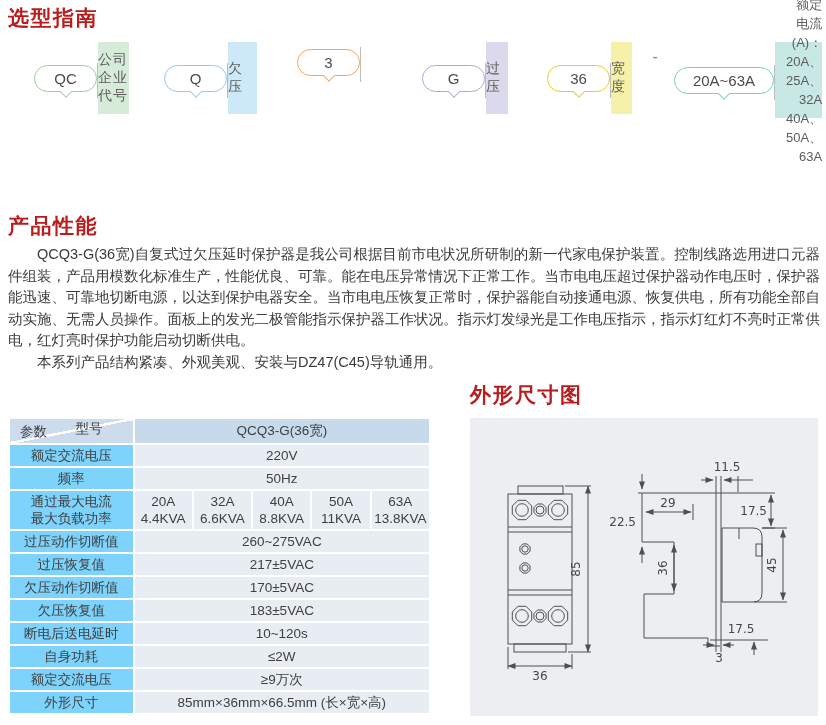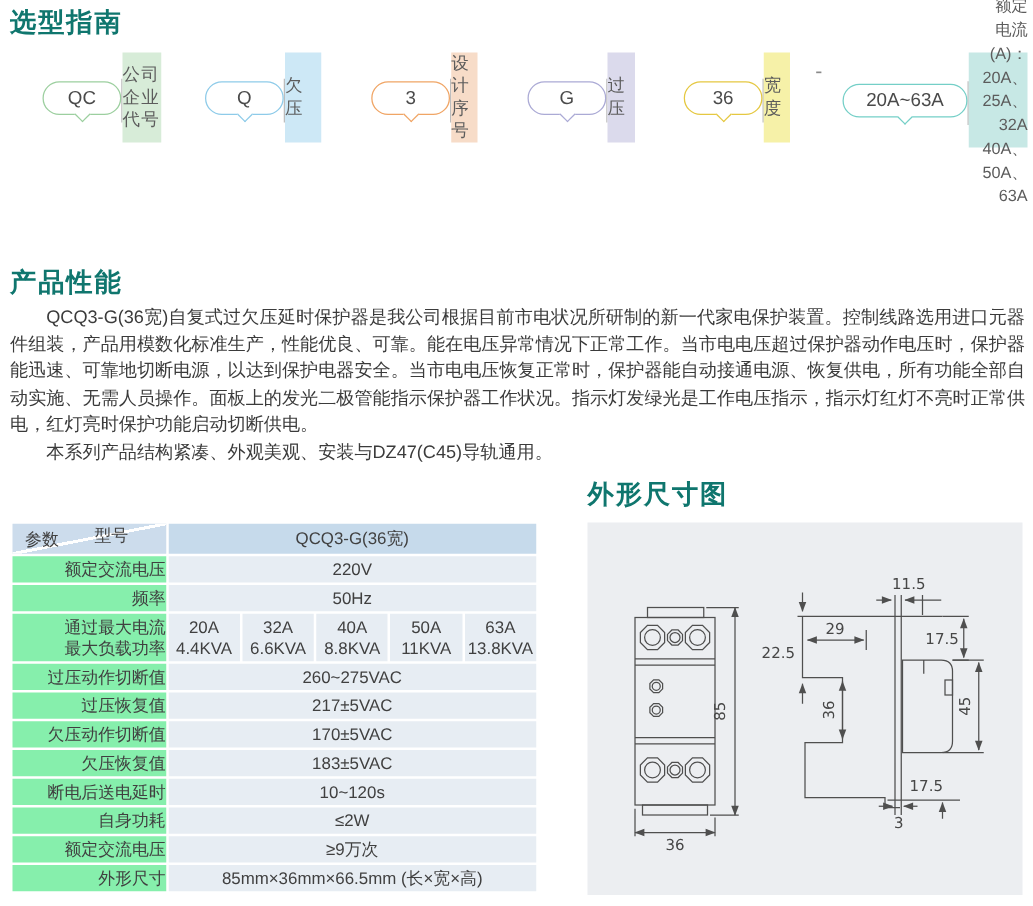--- a/index.html
+++ b/index.html
@@ -1,20 +1,20 @@
 <!DOCTYPE html>
 <html><head>
 <meta charset="utf-8">
 <style>
   * { margin:0; padding:0; box-sizing:border-box; }
   html,body { background:#ffffff; }
   body { font-family:"Liberation Sans","DejaVu Sans",sans-serif; }
   #page { position:relative; width:826px; height:725px; background:#fff; overflow:hidden; }
 
-  .sec-title { position:absolute; font-size:21px; font-weight:bold; color:#0f766e; letter-spacing:1.5px; }
+  .sec-title { position:absolute; font-size:21px; font-weight:bold; color:#b91c1c; letter-spacing:1.5px; }
 
   
   .mcol { position:absolute; top:42px; display:flex; flex-direction:row; align-items:center; }
   .bubble { position:relative; height:27px; min-width:63px; padding:0 10px; border:1.5px solid var(--bc);
             border-radius:14px; font-size:15px; color:#4a4a4a; display:flex; align-items:center;
             justify-content:center; background:#fff; z-index:2; }
   .bubble::after { content:""; position:absolute; left:50%; bottom:-5px; width:8px; height:8px; background:#fff;
             transform:translateX(-50%) rotate(45deg); border-right:1.5px solid var(--bc); border-bottom:1.5px solid var(--bc); }
   .bubble.wide { min-width:100px; }
   .conn { width:0; border-left:1px solid #bdbdbd; height:35px; margin-top:5px; }
@@ -34,21 +34,21 @@
   
   #spec-table { position:absolute; left:8px; top:417px; width:423px; border-collapse:separate;
                 border-spacing:2px; table-layout:fixed; font-size:13.5px; color:#404040; }
   #spec-table th, #spec-table td { overflow:hidden; vertical-align:middle; }
   .th-corner { position:relative; height:24px; background-color:#ccdcec; font-weight:normal;
       background-image:linear-gradient(to bottom right, transparent calc(50% - 1.2px), #fff calc(50% - 1.2px),
                        #fff calc(50% + 1.2px), transparent calc(50% + 1.2px)); }
   .th-corner .ct { position:absolute; top:1px; right:30px; font-size:13.5px; }
   .th-corner .cb { position:absolute; bottom:2px; left:10px; font-size:13.5px; }
   .th-model { background:#c6daeb; font-weight:normal; height:24px; text-align:center; }
-  td.lbl { background:#86efac; text-align:right; height:21px; }
+  td.lbl { background:#7dd3fc; text-align:center; height:21px; }
   td.val { background:#e7edf3; text-align:center; height:21px; }
   tr.cap td { height:38px; line-height:17px; }
   tr.cap td.lbl div { line-height:17px; }
 
   
   #dim-panel { position:absolute; left:470px; top:418px; width:348px; height:298px; background:#eceef1; }
   #dim-panel svg text { font-family:"DejaVu Sans","Liberation Sans",sans-serif; font-size:12px; fill:#474747; }
 </style>
 </head>
 <body>
@@ -63,21 +63,20 @@
     <div class="mbox">公司企业代号</div>
   </div>
   <div class="mcol c1" style="left:164px; width:93px;">
     <div class="bubble">Q</div>
     <div class="conn"></div>
     <div class="mbox">欠压</div>
   </div>
   <div class="mcol c2" style="left:297px; width:85px;">
     <div class="bubble">3</div>
     <div class="conn"></div>
-    <div class="mbox">设计序号</div>
   </div>
   <div class="mcol c3" style="left:422px; width:86px;">
     <div class="bubble">G</div>
     <div class="conn"></div>
     <div class="mbox">过压</div>
   </div>
   <div class="mcol c4" style="left:547px; width:85px;">
     <div class="bubble">36</div>
     <div class="conn"></div>
     <div class="mbox">宽度</div>

